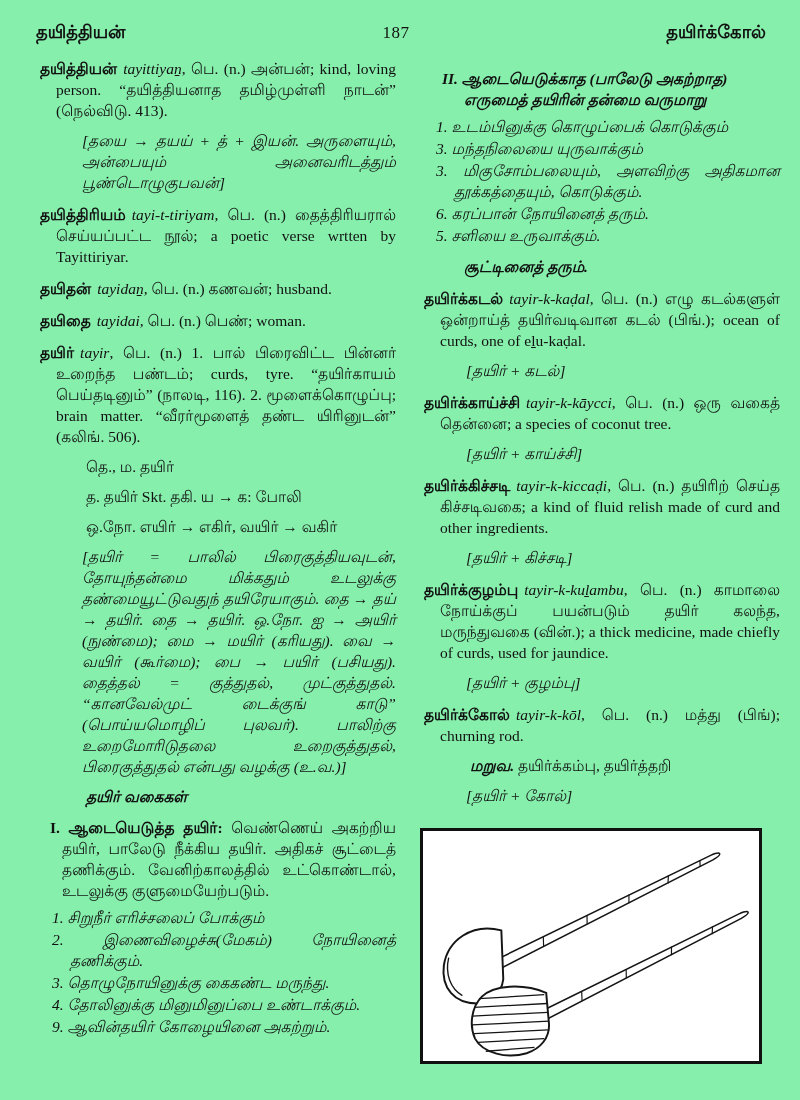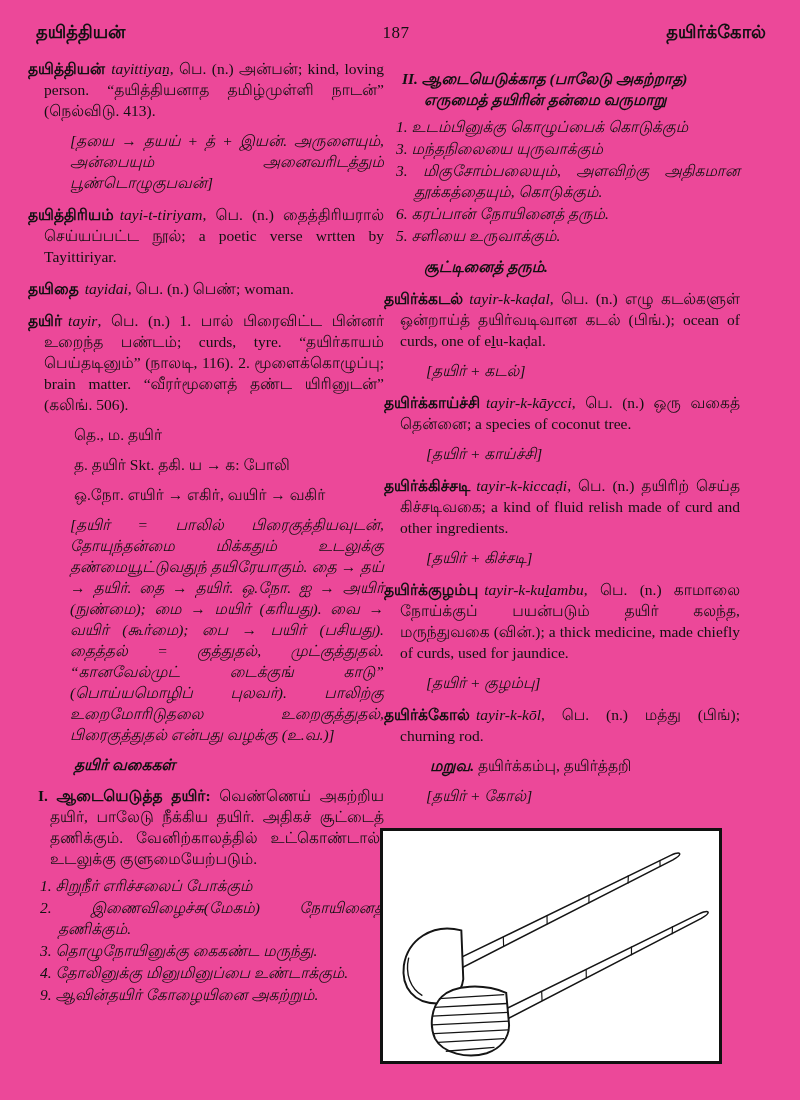--- a/index.html
+++ b/index.html
@@ -1,30 +1,30 @@
 <!DOCTYPE html>
 <html><head>
 <meta charset="utf-8">
 <style>
   html,body{margin:0;padding:0;background:#f6f6f4;}
   .page{
-    position:relative;width:800px;height:1100px;background:#ec4899;
+    position:relative;width:800px;height:1100px;background:#86efac;
     font-family:"Liberation Serif","DejaVu Serif",serif;color:#111;
     overflow:hidden;
   }
   .header{
     position:absolute;top:22px;left:36px;width:730px;
     display:flex;justify-content:space-between;align-items:baseline;
     font-size:17px;
   }
   .header .hw-run{font-weight:bold;font-size:18px;}
   .pageno{font-size:17px;letter-spacing:.5px;}
   .columns{
-    position:absolute;top:58px;left:28px;width:740px;
-    display:flex;
+    position:absolute;top:58px;left:40px;width:740px;
+    display:flex;gap:28px;
   }
   .col{font-size:15.5px;line-height:21px;text-align:justify;}
   .col.left{width:356px;}
   .col.right{width:356px;}
   .entry{margin:11px 0 0 0;padding-left:16px;text-indent:-16px;}
   .entry:first-child{margin-top:0;}
   .hw{font-weight:bold;margin-right:6px;}
   .tr{font-style:italic;}
   .etym{font-style:italic;margin:9px 0 0 42px;}
   .cog{margin:9px 0 0 46px;}
@@ -61,20 +61,23 @@
 
       <p class="entry">
         <span class="hw">தயித்தியன்</span><span class="tr">tayittiyaṉ</span><span>, பெ. (n.) அன்பன்; kind, loving person. “தயித்தியனாத தமிழ்முள்ளி நாடன்” (நெல்விடு. 413).</span>
       </p>
       <p class="etym">[தயை → தயய் + த் + இயன். அருளையும், அன்பையும் அனைவரிடத்தும் பூண்டொழுகுபவன்]</p>
 
       <p class="entry">
         <span class="hw">தயித்திரியம்</span><span class="tr">tayi-t-tiriyam</span><span>, பெ. (n.) தைத்திரியரால் செய்யப்பட்ட நூல்; a poetic verse wrtten by Tayittiriyar.</span>
       </p>
 
+      <p class="entry">
+        <span class="hw">தயிதன்</span><span class="tr">tayidaṉ</span><span>, பெ. (n.) கணவன்; husband.</span>
+      </p>
 
       <p class="entry">
         <span class="hw">தயிதை</span><span class="tr">tayidai</span><span>, பெ. (n.) பெண்; woman.</span>
       </p>
 
       <p class="entry">
         <span class="hw">தயிர்</span><span class="tr">tayir</span><span>, பெ. (n.) 1. பால் பிரைவிட்ட பின்னர் உறைந்த பண்டம்; curds, tyre. “தயிர்காயம் பெய்தடினும்” (நாலடி, 116). 2. மூளைக்கொழுப்பு; brain matter. “வீரர்மூளைத் தண்ட யிரினுடன்” (கலிங். 506).</span>
       </p>
       <p class="cog">தெ., ம. தயிர்</p>
       <p class="cog">த. தயிர் Skt. தகி. ய → க: போலி</p>

